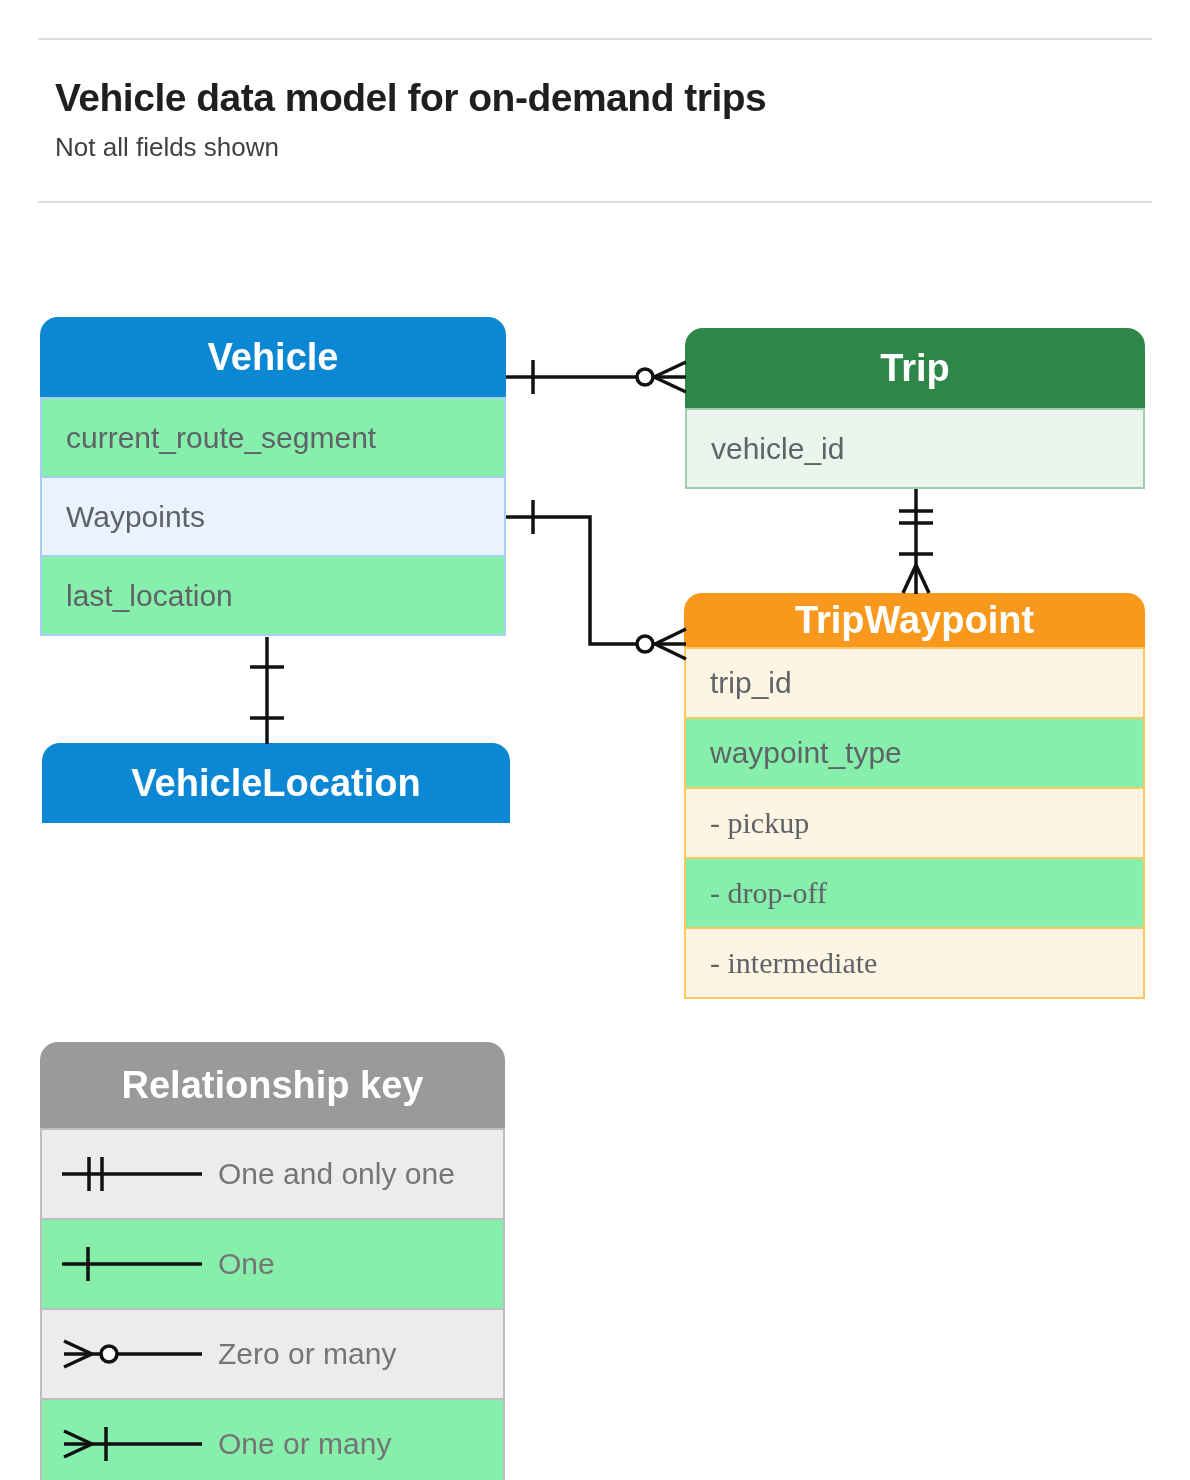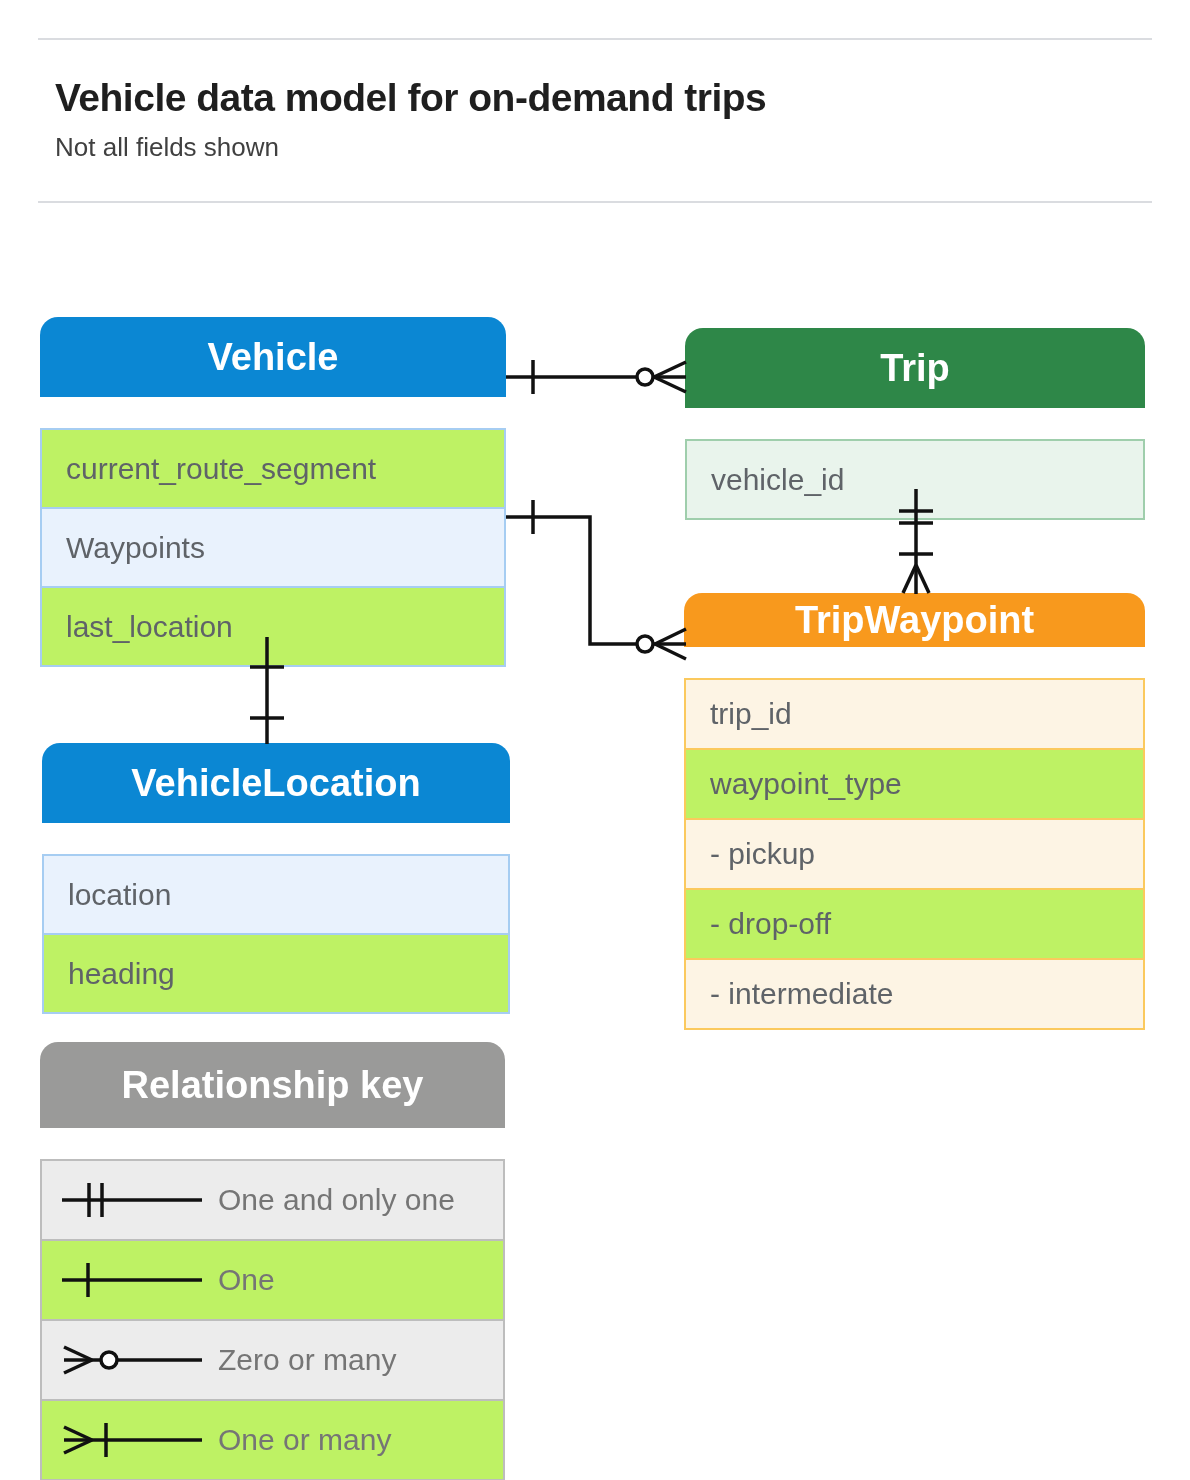--- a/index.html
+++ b/index.html
@@ -14,29 +14,29 @@
   .entity.blue{--accent:#0b87d3;--light:#e9f2fd;--border:#a6cdf2;}
   .entity.green{--accent:#2e8748;--light:#e9f4ec;--border:#9fceac;}
   .entity.orange{--accent:#f8991d;--light:#fdf4e4;--border:#fbc95d;}
   .entity.gray{--accent:#9a9a99;--light:#ececec;--border:#bdbdbd;}
 
   .entity-header{background:var(--accent);border-radius:18px 18px 0 0;height:80px;
         display:flex;align-items:center;justify-content:center;color:#fff;
         font-weight:700;font-size:38px;}
   .entity.orange .entity-header{height:54px;}
   .entity.gray .entity-header{height:86px;}
-  .entity-rows{border:2px solid var(--border);background:#bef264;margin-top:31px;}
+  .entity-rows{border:2px solid var(--border);background:#86efac;}
   .row{height:77px;display:flex;align-items:center;padding-left:24px;
        font-size:30px;color:#5f6368;border-top:2px solid var(--border);}
   .row:first-child{border-top:none;}
   .row.shaded{background:var(--light);}
-  .row.indent{}
+  .row.indent{font-family:Liberation Serif, serif;}
   .entity.orange .row{height:68px;}
 
-  .key-row{height:78px;display:flex;align-items:center;
+  .key-row{height:88px;display:flex;align-items:center;
            border-top:2px solid var(--border);}
   .key-row:first-child{border-top:none;}
   .key-row.shaded{background:var(--light);}
   .key-symbol{margin-left:14px;flex:0 0 150px;}
   .key-label{margin-left:12px;font-size:30px;color:#757575;}
 
   svg{display:block;}
   .connectors{position:absolute;left:0;top:0;pointer-events:none;}
 </style>
 </head>
@@ -71,24 +71,20 @@
       <div class="row shaded">trip_id</div>
       <div class="row">waypoint_type</div>
       <div class="row shaded indent">- pickup</div>
       <div class="row indent">- drop-off</div>
       <div class="row shaded indent">- intermediate</div>
     </div>
   </div>
 
   <div class="entity blue" style="left:42px;top:743px;width:468px">
     <div class="entity-header">VehicleLocation</div>
-    <div class="entity-rows">
-      <div class="row shaded">location</div>
-      <div class="row">heading</div>
-    </div>
   </div>
 
   <div class="entity gray" style="left:40px;top:1042px;width:465px">
     <div class="entity-header">Relationship key</div>
     <div class="entity-rows">
       <div class="key-row shaded">
         <svg class="key-symbol" width="150" height="44" viewBox="0 0 150 44">
           <g stroke="#111" stroke-width="3.5" fill="none">
             <line x1="6" y1="22" x2="146" y2="22"></line>
             <line x1="33" y1="5" x2="33" y2="39"></line>

